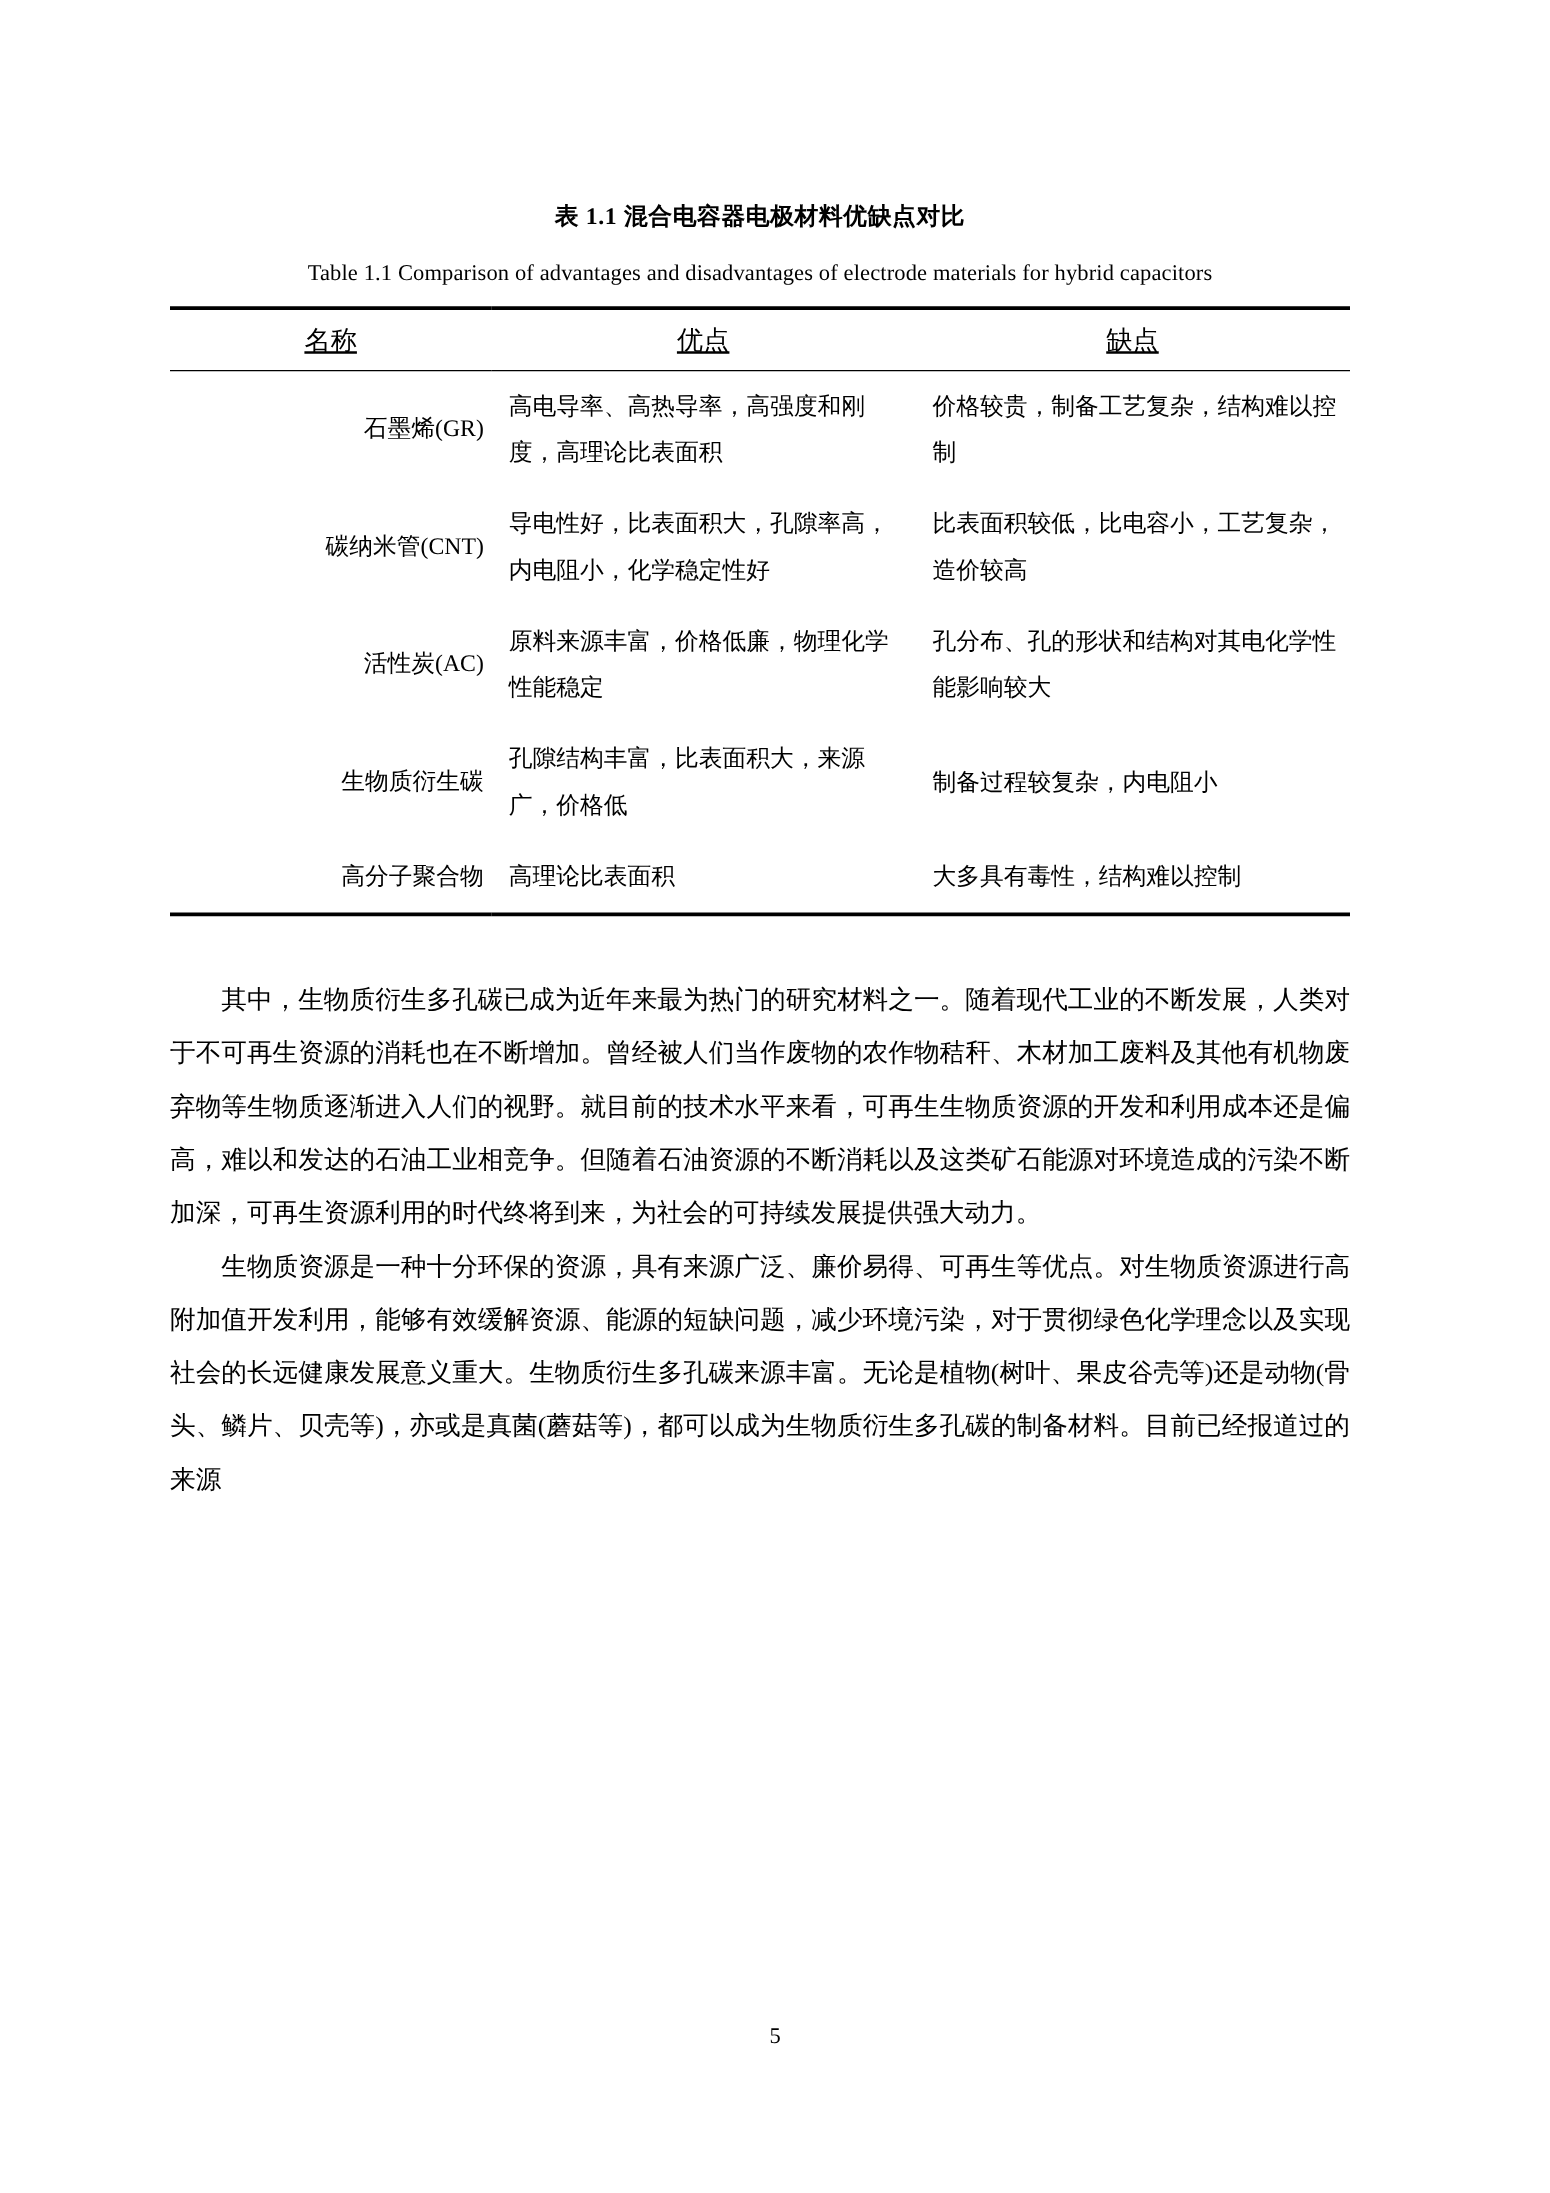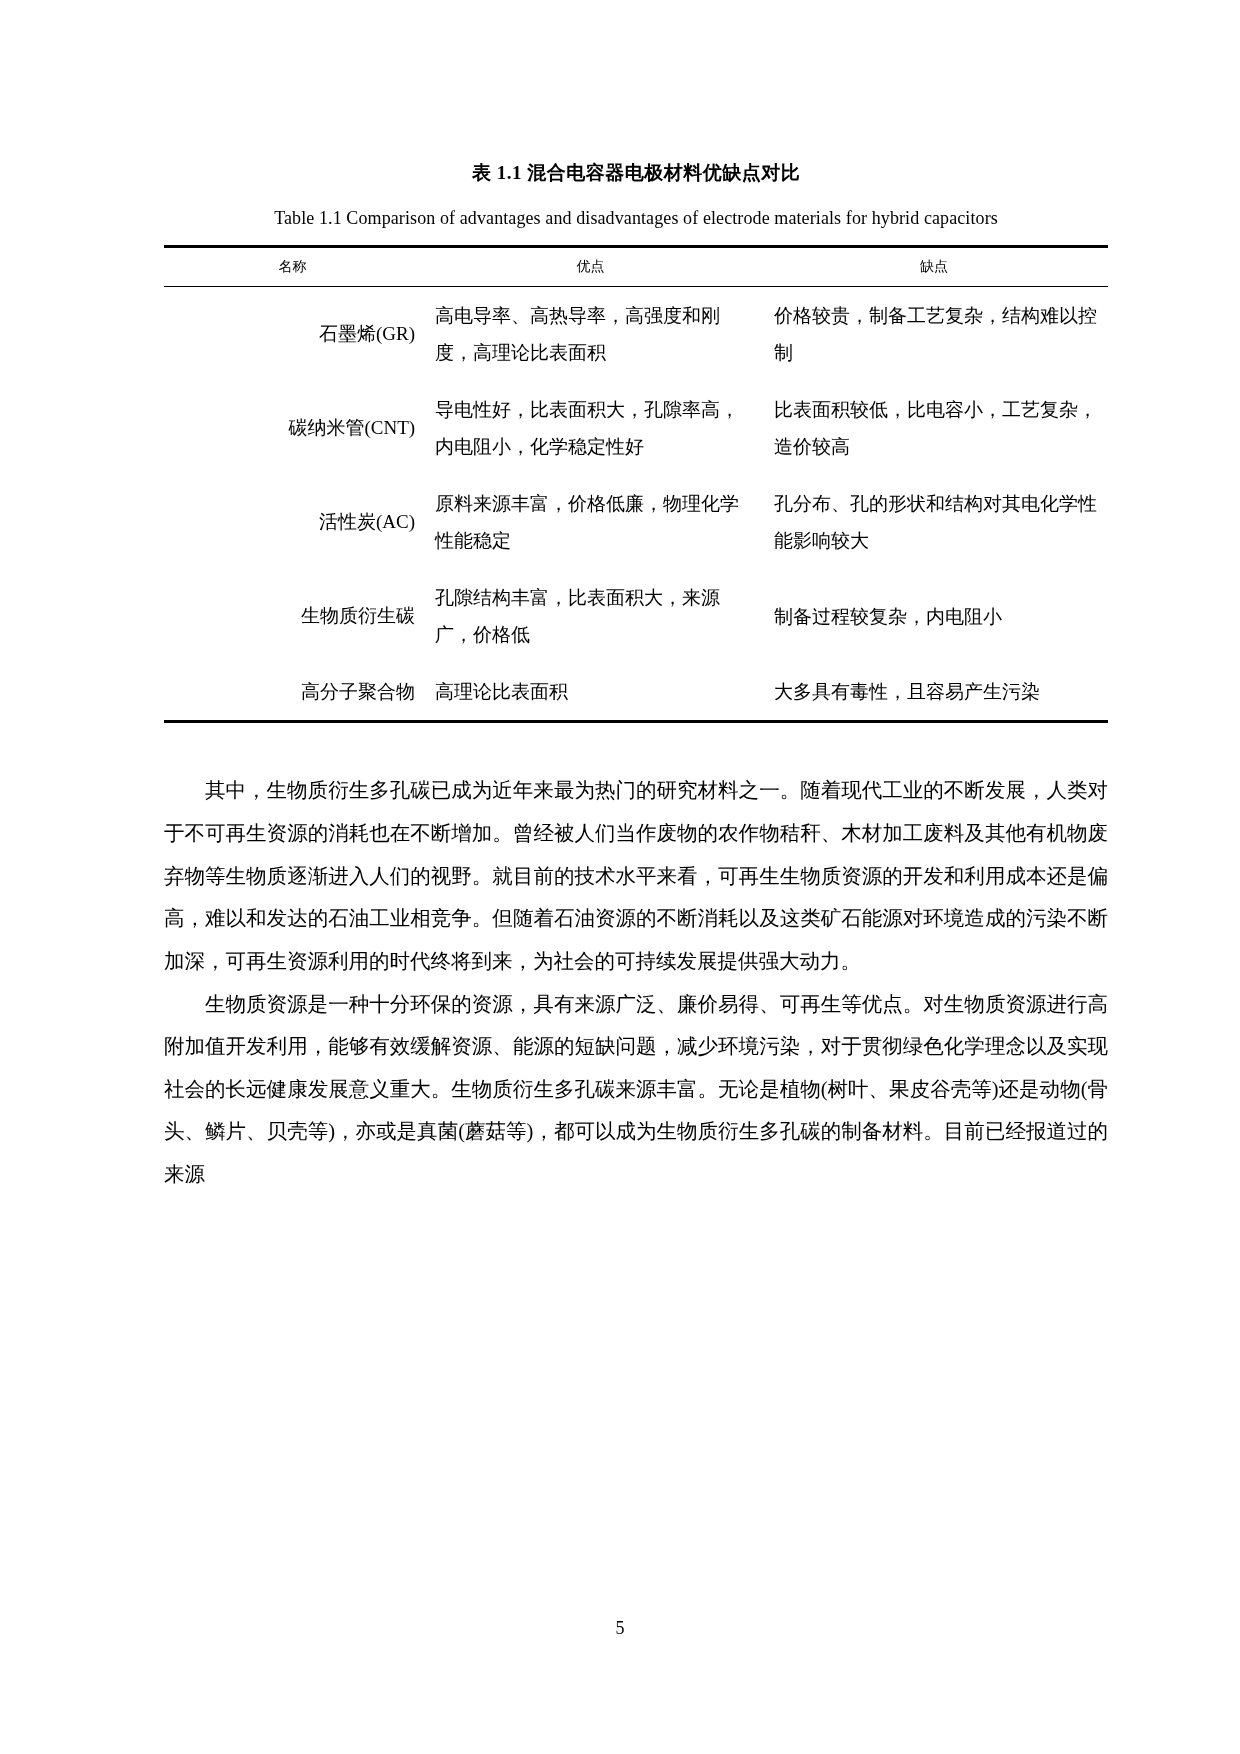--- a/index.html
+++ b/index.html
@@ -17,21 +17,21 @@
   .page {
     position: absolute;
     left: 0; top: 0;
     width: 1240px;
     height: 1754px;
     padding: 0;
     box-sizing: border-box;
   }
   .content {
     position: absolute;
-    left: 164px;
+    left: 136px;
     top: 160px;
     width: 944px;
   }
 
   .table-title-cn {
     text-align: center;
     font-weight: bold;
     font-size: 19px;
     letter-spacing: 0.5px;
     margin: 0 0 22px 0;
@@ -54,21 +54,22 @@
     padding: 10px 6px;
   }
   .col-name { width: 27%; text-align: center; }
   .col-pro  { width: 36%; text-align: left; padding-left: 14px !important; margin-top: 28px; }
   .col-con  { width: 37%; text-align: left; padding-left: 14px !important; }
 
   thead th {
     font-weight: normal;
     text-align: center;
     padding: 12px 6px 12px 6px;
-    font-size: 14px;
+    font-size: 21px;
+    text-decoration: underline;
   }
   thead th.col-pro, thead th.col-con { text-align: center; padding-left: 6px !important; }
 
   .rule-top { border-top: 3.5px solid #000; }
   .rule-mid { border-top: 1.6px solid #000; }
   .rule-bot { border-bottom: 3.5px solid #000; }
 
   .cell-text {
     line-height: 1.95;
     display: block;
@@ -163,21 +164,21 @@
             </td>
         </tr>
         <tr class="rule-bot">
           <td class="col-name">
               <span class="cell-name">高分子聚合物</span>
             </td>
           <td class="col-pro">
               <span class="cell-text">高理论比表面积</span>
             </td>
           <td class="col-con">
-              <span class="cell-text">大多具有毒性，且容易产生污染</span>
+              <span class="cell-text">大多具有毒性，结构难以控制</span>
             </td>
         </tr>
       </tbody>
     </table>
 
     <div class="body-text">
       <p>其中，生物质衍生多孔碳已成为近年来最为热门的研究材料之一。随着现代工业的不断发展，人类对于不可再生资源的消耗也在不断增加。曾经被人们当作废物的农作物秸秆、木材加工废料及其他有机物废弃物等生物质逐渐进入人们的视野。就目前的技术水平来看，可再生生物质资源的开发和利用成本还是偏高，难以和发达的石油工业相竞争。但随着石油资源的不断消耗以及这类矿石能源对环境造成的污染不断加深，可再生资源利用的时代终将到来，为社会的可持续发展提供强大动力。</p>
       <p>生物质资源是一种十分环保的资源，具有来源广泛、廉价易得、可再生等优点。对生物质资源进行高附加值开发利用，能够有效缓解资源、能源的短缺问题，减少环境污染，对于贯彻绿色化学理念以及实现社会的长远健康发展意义重大。生物质衍生多孔碳来源丰富。无论是植物(树叶、果皮谷壳等)还是动物(骨头、鳞片、贝壳等)，亦或是真菌(蘑菇等)，都可以成为生物质衍生多孔碳的制备材料。目前已经报道过的来源</p>
     </div>
 

